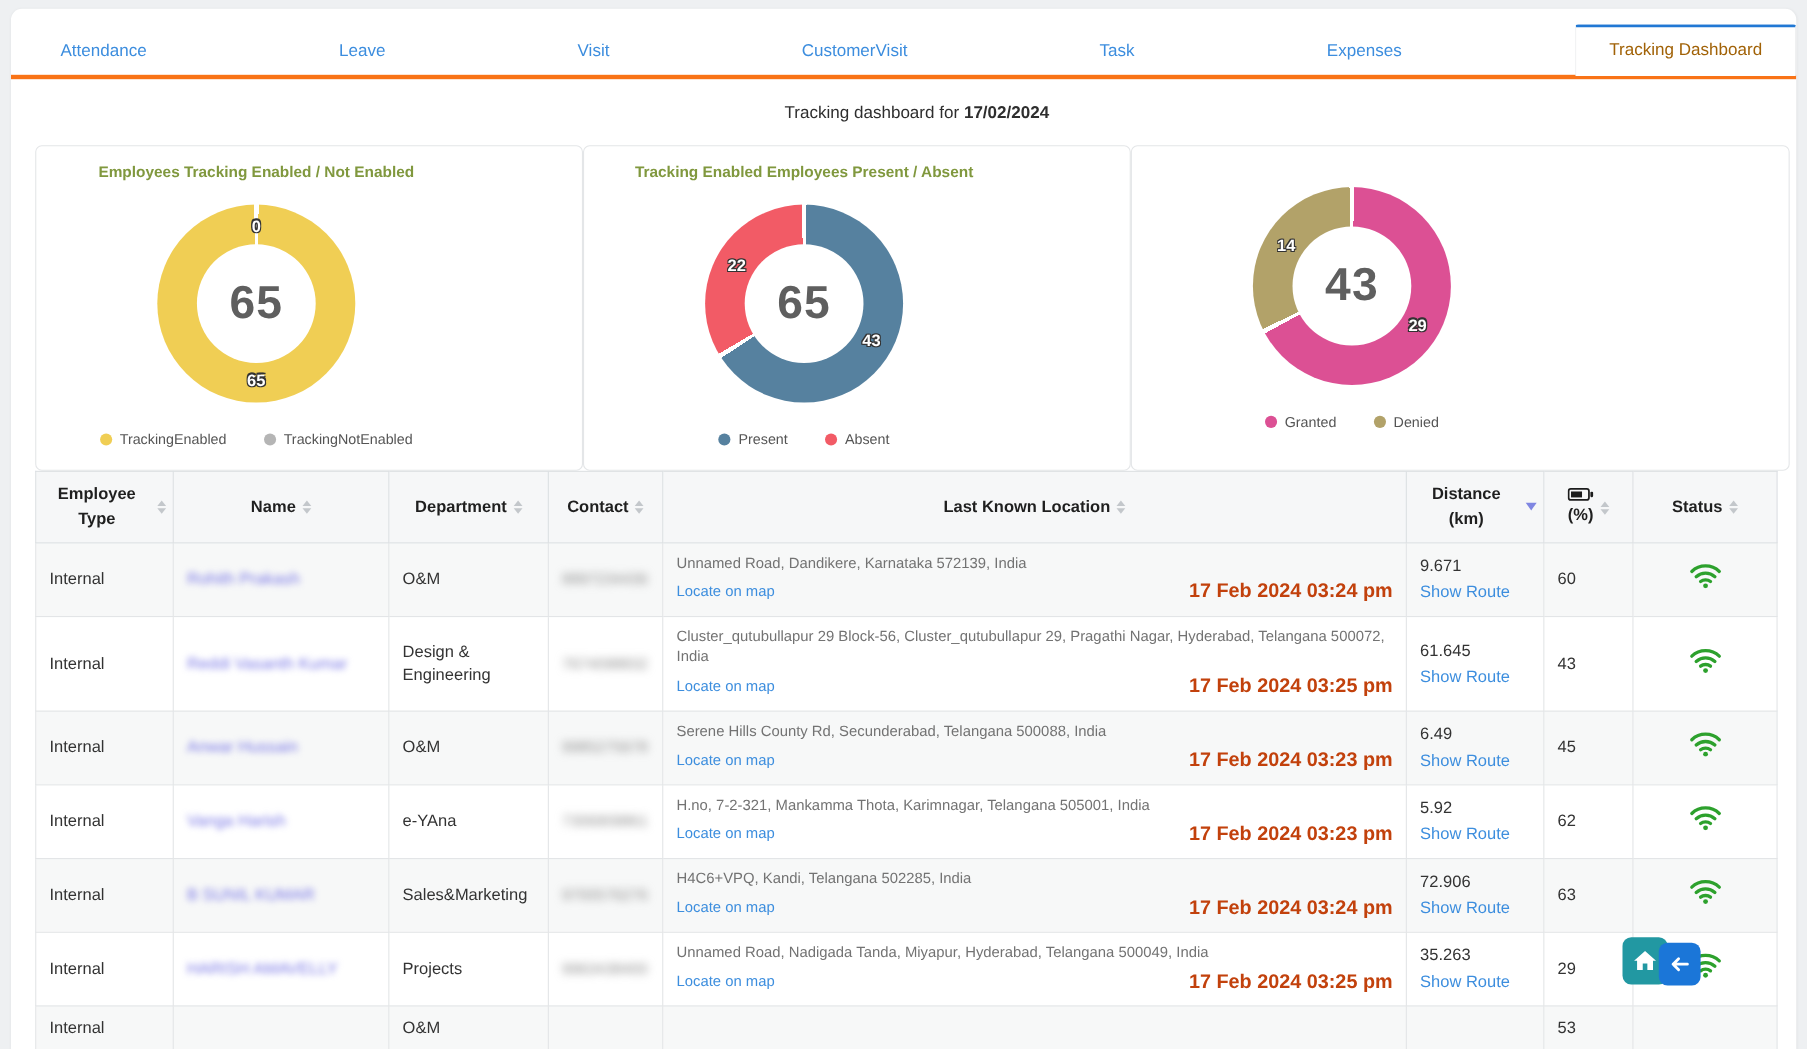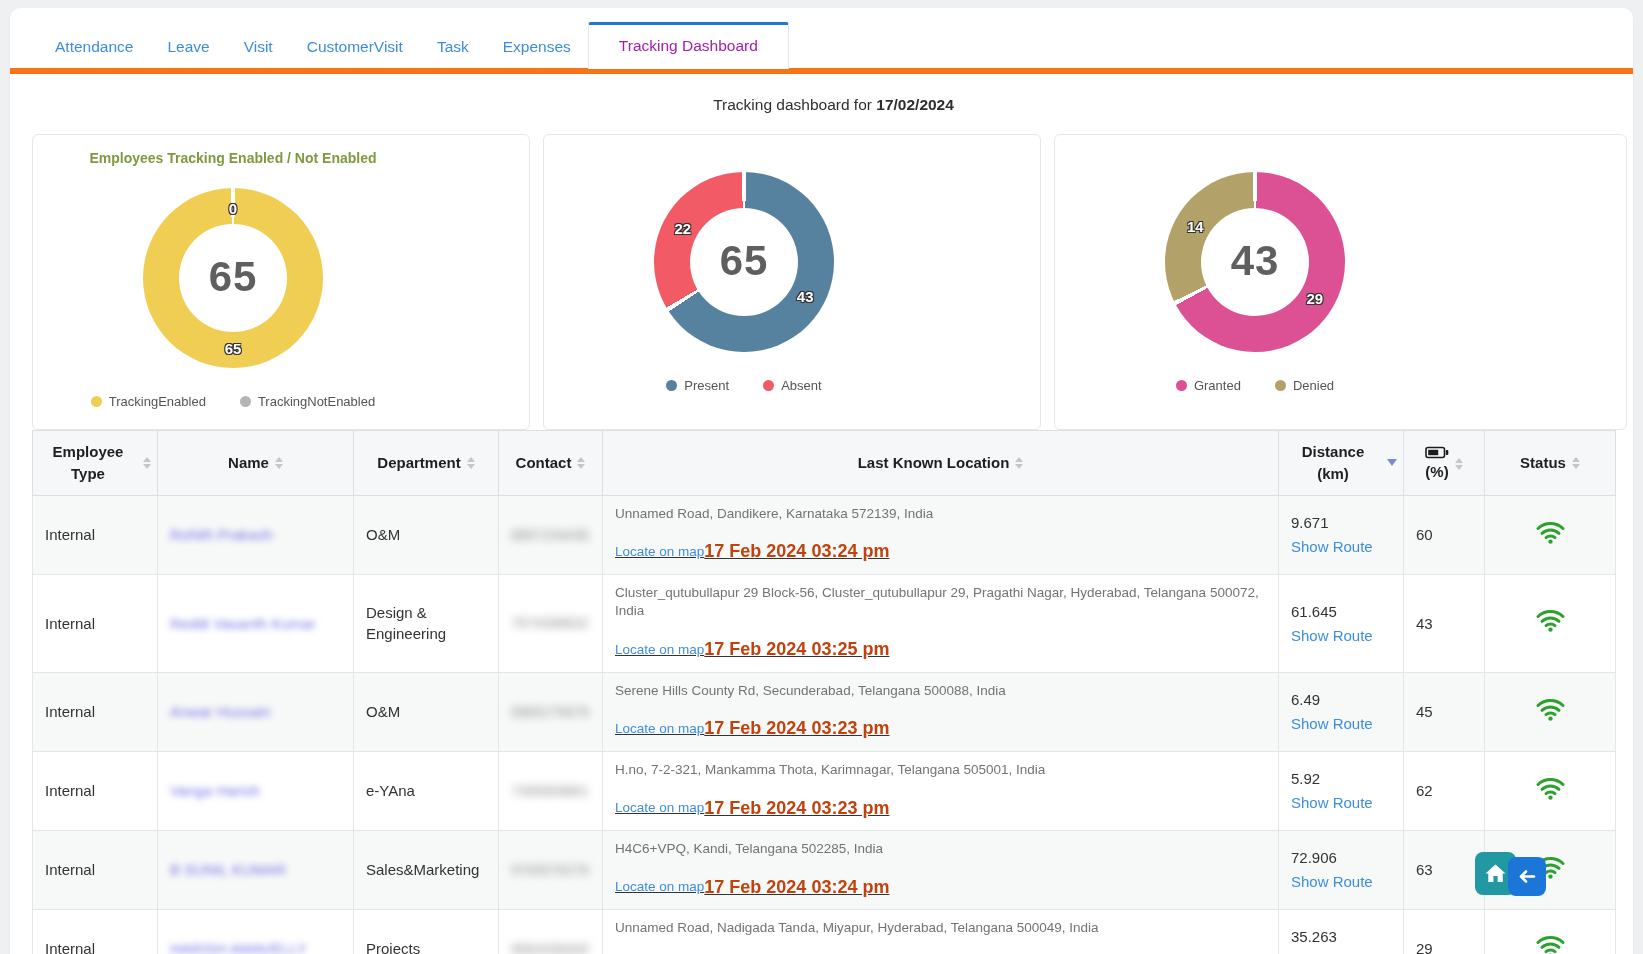--- a/index.html
+++ b/index.html
@@ -14,40 +14,41 @@
     height:946px;
     background:#fff;
     border-radius:10px 10px 0 0;
     overflow:hidden;
     box-shadow:0 1px 3px rgba(0,0,0,.06);
   }
   
   .tabbar{
     display:flex;align-items:flex-end;
     padding:14px 0 0 28px;
-    border-bottom:6px solid #f97316;
+    border-bottom:4px solid #f97316;
     position:relative;
+    justify-content:space-between;
   }
   .tab{
     padding:10px 17px 12px 17px;
     font-size:15.5px;color:#3c8dde;cursor:pointer;white-space:nowrap;
   }
   .tab.active{
-    color:#a21caf;background:#fff;
+    color:#a16207;background:#fff;
     border:1px solid #e6e8ea;border-bottom:none;
     border-top:3px solid #2178d4;
     border-radius:3px 3px 0 0;
     margin-bottom:-1px;
     padding:12px 30px 14px 30px;
   }
   
   .subtitle{margin:22px 0 0 24px;font-size:15.5px;color:#2e2e2e;text-align:center;}
   .subtitle b{font-weight:700;}
   
-  .cards{display:flex;gap:13px;margin:20px 6px 0 22px;}
+  .cards{display:flex;margin:20px 6px 0 22px;}
   .card{
     background:#fff;border:1px solid #e4e6e8;border-radius:6px;
     width:498px;height:296px;box-sizing:border-box;flex-shrink:0;
   }
   .card:last-child{flex:1;}
   .chartbox{width:400px;padding-top:15px;text-align:center;}
   .chart-title{font-size:14px;font-weight:700;color:#80983E;}
   .donut{width:180px;height:180px;border-radius:50%;margin:22px auto 0;position:relative;}
   .donut::after{content:"";position:absolute;inset:36px;background:#fff;border-radius:50%;}
   .center-num{
@@ -80,21 +81,21 @@
   .sort i{display:block;width:0;height:0;border-left:4px solid transparent;border-right:4px solid transparent;}
   .sort .up{border-bottom:5px solid #c3c7cb;}
   .sort .down{border-top:5px solid #c3c7cb;}
   .sort-active{display:inline-block;margin-left:6px;vertical-align:middle;width:0;height:0;
     border-left:5px solid transparent;border-right:5px solid transparent;border-top:7px solid #7f86e2;}
   .th-inner{display:inline-flex;align-items:center;justify-content:center;}
   .th-stack{display:inline-flex;flex-direction:column;align-items:center;gap:2px;}
   .name-blur{color:#7b79e6;filter:blur(3px);cursor:pointer;}
   .contact-blur{color:#8d8d8d;filter:blur(4px);font-size:14px;}
   .loc1{font-size:13.5px;color:#737373;}
-  .loc2{display:flex;justify-content:flex-start;align-items:center;margin-top:16px;text-decoration:underline;}
+  .loc2{display:flex;justify-content:space-between;align-items:center;margin-top:4px;}
   .link{color:#3d8ede;font-size:13.5px;text-decoration:none;cursor:pointer;}
   .ts{font-weight:700;font-size:18px;color:#c2410c;}
   .dist a{display:block;margin-top:3px;font-size:15px;}
   .status-cell{text-align:center;}
   
   .fab{position:absolute;border-radius:8px;display:flex;align-items:center;justify-content:center;cursor:pointer;}
   .fab-home{left:1475px;top:852px;width:41px;height:43px;background:#2298A2;z-index:5;}
   .fab-back{left:1508px;top:857px;width:38px;height:39px;background:#1B76D8;z-index:6;}
 </style>
 </head>
@@ -132,20 +133,21 @@
             </div>
             <div class="legend-item">
               <span class="legend-dot" style="background: rgb(181, 181, 181);"></span>
               <span>TrackingNotEnabled</span>
             </div>
           </div>
         </div>
       </div>
       <div class="card">
         <div class="chartbox">
+          <div class="chart-title">Tracking Enabled Employees Present / Absent</div>
           <div class="donut" style="background: conic-gradient(rgb(255, 255, 255) 0deg, rgb(255, 255, 255) 1.4deg, rgb(86, 129, 159) 1.4deg, rgb(86, 129, 159) 236.754deg, rgb(255, 255, 255) 236.754deg, rgb(255, 255, 255) 239.554deg, rgb(242, 91, 102) 239.554deg, rgb(242, 91, 102) 358.6deg, rgb(255, 255, 255) 358.6deg, rgb(255, 255, 255) 360deg);">
             <div class="center-num">65</div>
             <div class="seg-label" style="left: 151.178px; top: 124.019px;">43</div>
             <div class="seg-label" style="left: 28.8222px; top: 55.9812px;">22</div>
           </div>
           <div class="legend">
             <div class="legend-item">
               <span class="legend-dot" style="background: rgb(86, 129, 159);"></span>
               <span>Present</span>
             </div>

